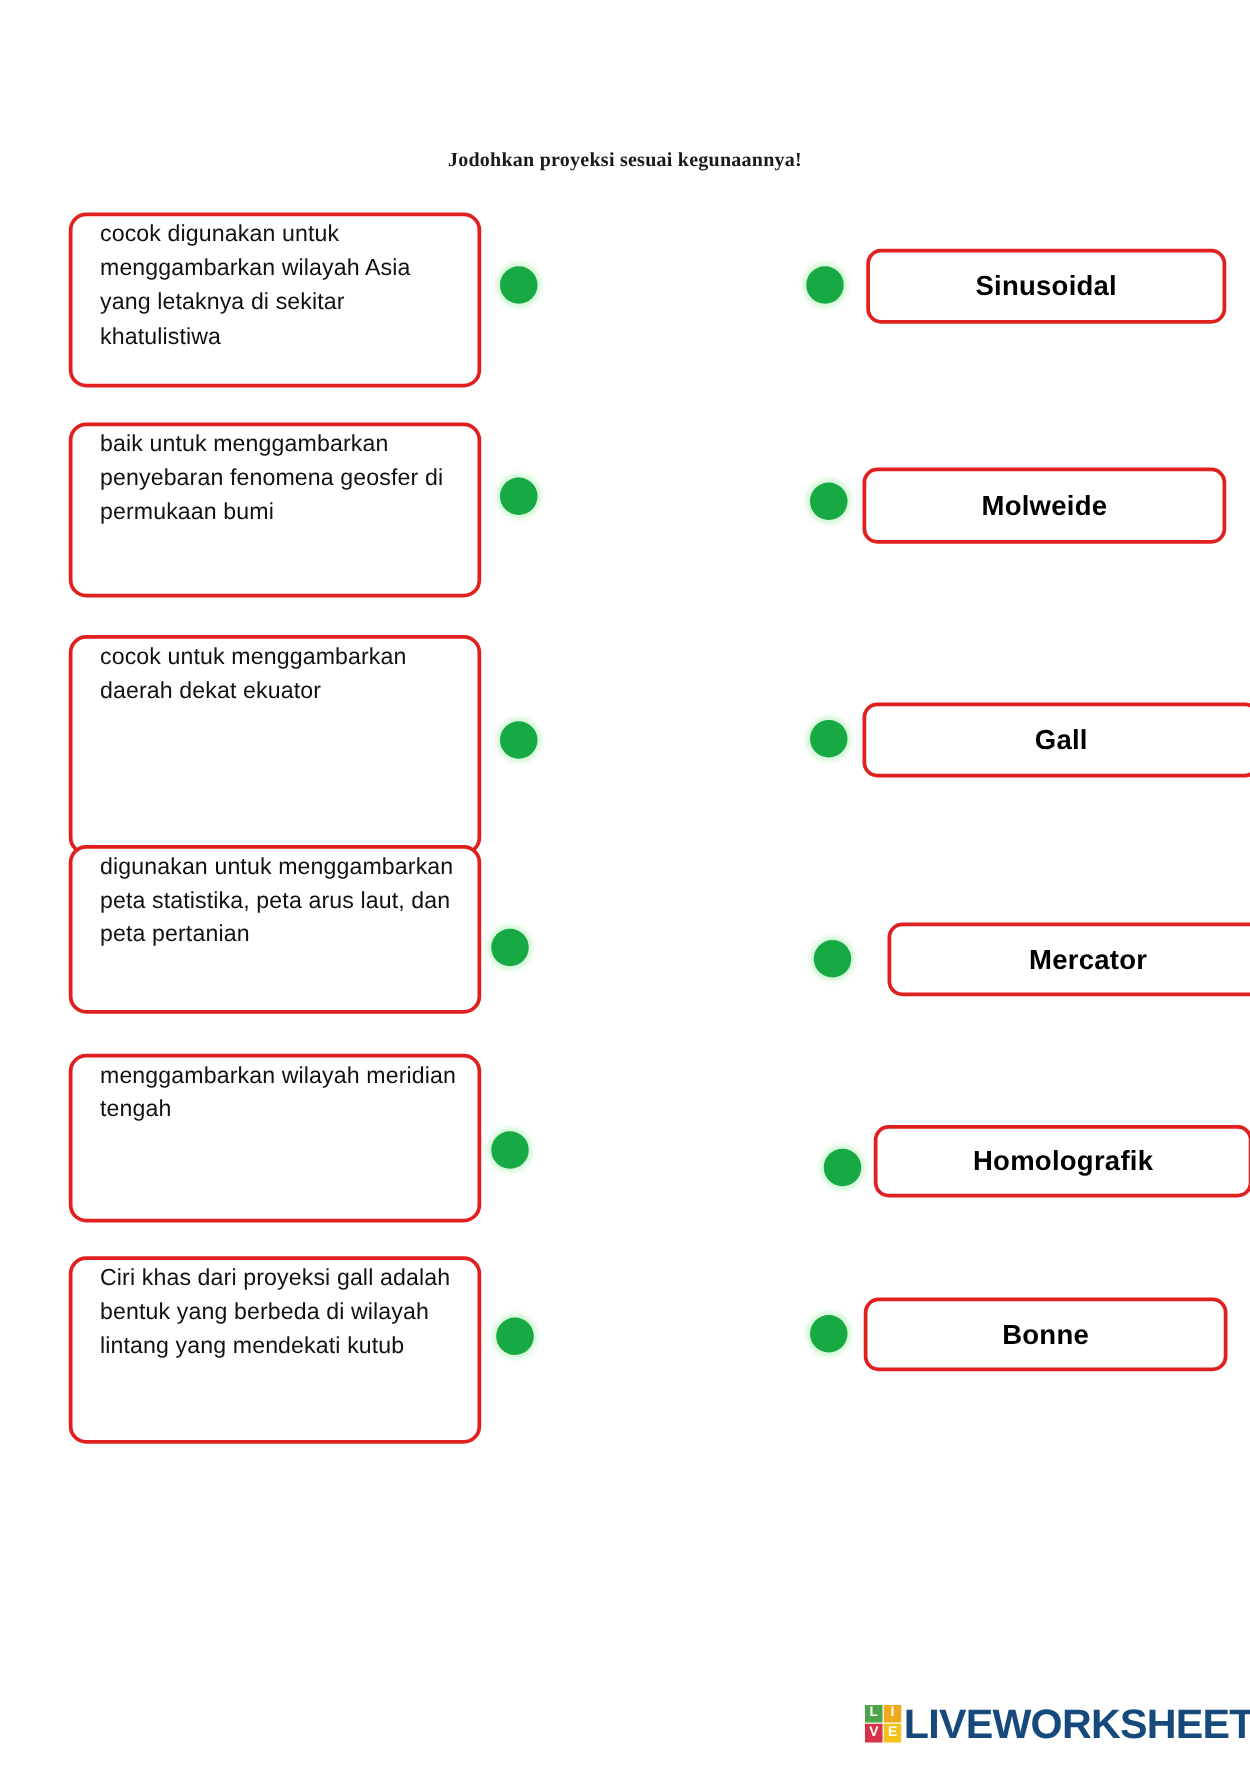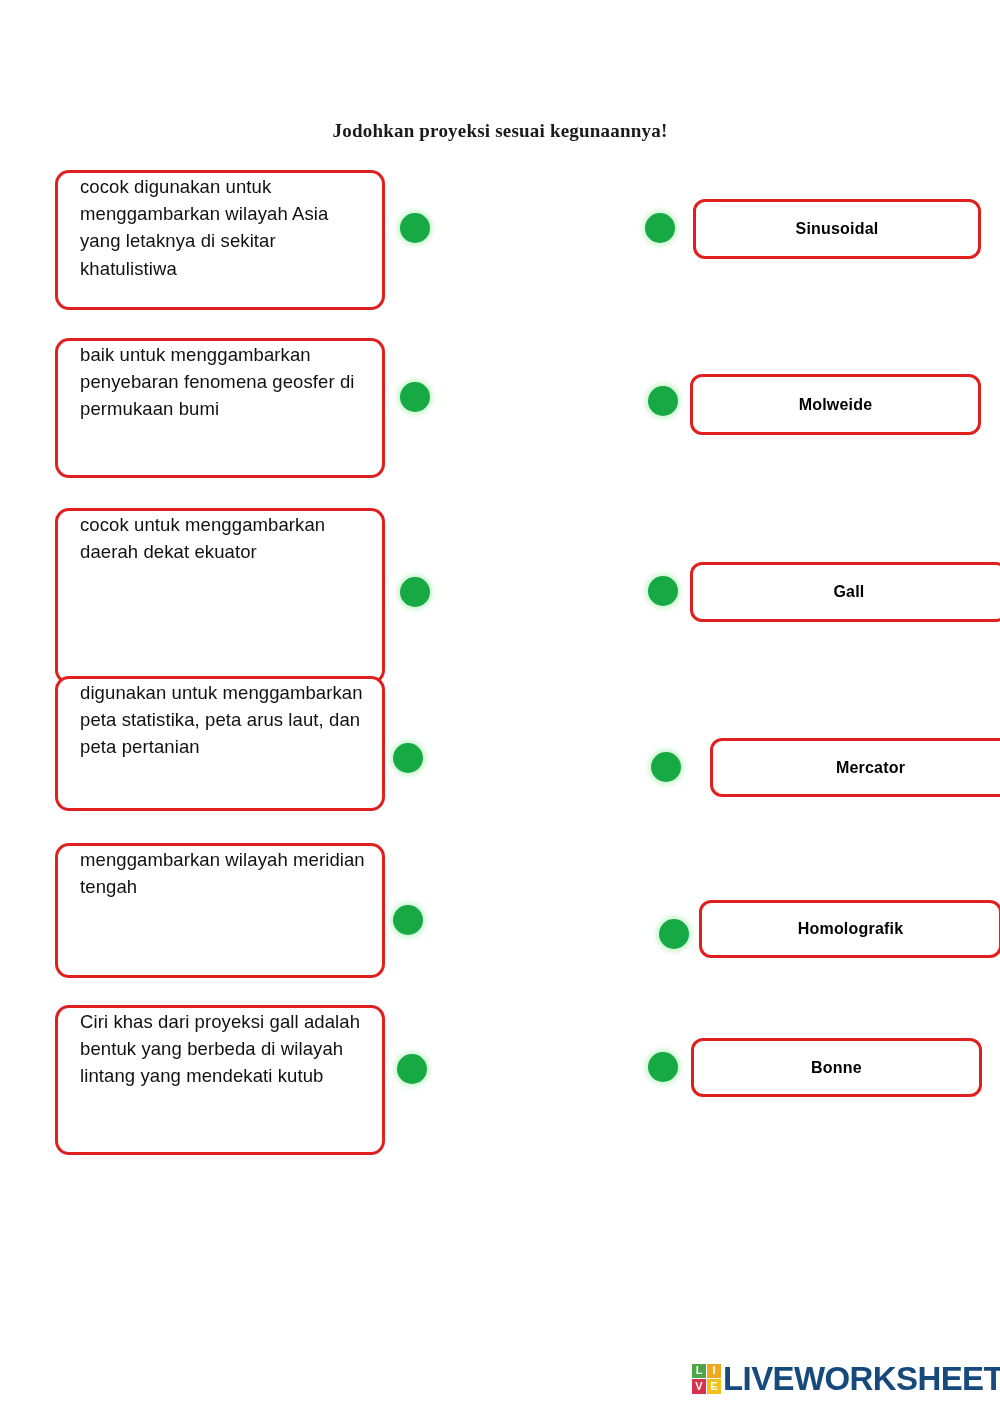--- a/index.html
+++ b/index.html
@@ -25,21 +25,21 @@
 
   
   .title {
     position: absolute;
     left: 0;
     top: 120px;
     width: 1000px;
     text-align: center;
     font-family: "Liberation Serif", serif;
     font-weight: bold;
-    font-size: 19px;
+    font-size: 16px;
     color: #1a1a1a;
     letter-spacing: 0.2px;
   }
 
   
   .prompt-box {
     position: absolute;
     box-sizing: border-box;
     border: 3px solid #e01f1f;
     border-radius: 14px;
@@ -59,21 +59,21 @@
     position: absolute;
     box-sizing: border-box;
     border: 3px solid #e01f1f;
     border-radius: 12px;
     background: #ffffff;
     display: flex;
     align-items: center;
     justify-content: center;
   }
   .answer-text {
-    font-size: 16px;
+    font-size: 22px;
     font-weight: bold;
     color: #000000;
     letter-spacing: 0.2px;
   }
 
   
   .dot {
     position: absolute;
     width: 30px;
     height: 30px;

